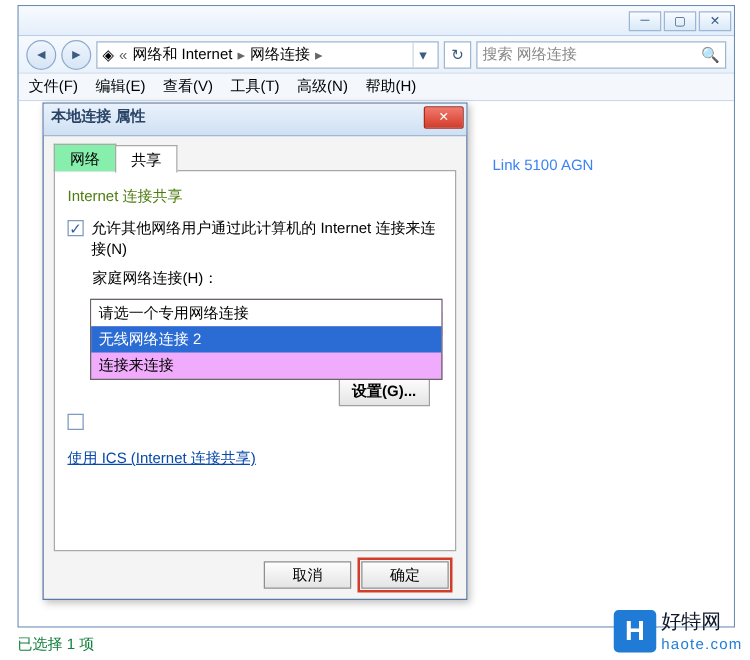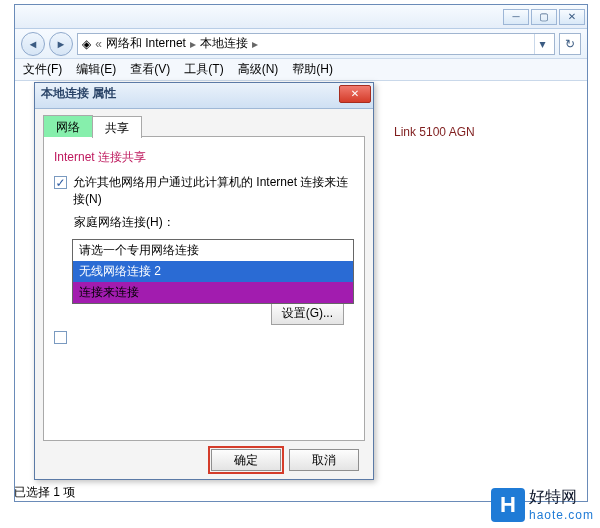--- a/index.html
+++ b/index.html
@@ -13,52 +13,52 @@
 .backbtn { width: 24px; height: 24px; border: 1px solid #8fa9cc; border-radius: 12px; background: linear-gradient(#eef5fd,#d6e5f5); display: flex; align-items: center; justify-content: center; color: #3b5b82; font-size: 11px; cursor: pointer; }
 .address { flex: 1; height: 22px; border: 1px solid #a0b5d0; background: #fff; display: flex; align-items: center; padding: 0 4px; gap: 4px; }
 .address .sep { color: #666; }
 .addr-drop { width: 16px; height: 20px; border-left: 1px solid #c9d8ea; display:flex; align-items:center; justify-content:center; color:#3b5b82; cursor:pointer;}
 .refresh { width: 22px; height: 22px; border: 1px solid #a0b5d0; background: #fff; display:flex;align-items:center;justify-content:center;color:#3b5b82; cursor:pointer;}
 .search { width: 200px; height: 22px; border: 1px solid #a0b5d0; background: #fff; display: flex; align-items: center; padding: 0 4px; gap: 4px; color: #888; }
 .search .icon { color: #6b8bb5; }
 .menubar { height: 22px; display: flex; align-items: center; gap: 14px; padding: 0 8px; background: #f4f8fd; border-bottom: 1px solid #c9d8ea; }
 .menubar span { cursor: pointer; }
 .body-area { position: relative; height: calc(100% - 76px); background: #fff; }
-.right-text { position: absolute; left: 379px; top: 44px; color: #7f1d1d; }
+.right-text { position: absolute; left: 379px; top: 44px; color: #3b82f6; }
 
 
 .dialog { position: absolute; left: 34px; top: 82px; width: 340px; height: 398px; border: 1px solid #5b7aa6; background: #f4f4f4; box-shadow: 2px 2px 6px rgba(0,0,0,0.25);}
 .dlg-title { height: 26px; background: linear-gradient(#eaf2fb,#cfe0f3); display: flex; align-items: center; justify-content: space-between; padding: 0 2px 4px 6px; border-bottom: 1px solid #9fb8d6; }
 .dlg-title .t { color: #2a4468; font-weight: bold; }
 .dlg-close { width: 32px; height: 18px; background: linear-gradient(#f07a6e,#d43c2a); border: 1px solid #a62c1e; border-radius: 2px; color: #fff; display:flex;align-items:center;justify-content:center;font-size:10px; cursor:pointer;}
 .dlg-body { padding: 6px 8px 8px; height: calc(100% - 26px); display:flex; flex-direction:column;}
 .tabs { display: flex; height: 22px; position: relative; z-index: 2; }
 .tab { padding: 3px 12px 0; border: 1px solid #a9a9a9; border-bottom: none; background: #86efac; margin-right: -1px; cursor: pointer; font-size: 12px; }
 .tab.active { background: #fff; position: relative; top: 1px; }
 .tabpanel { flex:1; border: 1px solid #a9a9a9; background: #fff; margin-top: -1px; padding: 12px 10px 8px; position: relative; }
-.group-title { color: #be185d; margin-bottom: 8px; }
+.group-title { color: #4d7c0f; margin-bottom: 8px; }
 .chk-row { display: flex; align-items: flex-start; gap: 6px; margin-bottom: 4px; }
 .chk { width: 13px; height: 13px; border: 1px solid #7a9ac0; background: #fff; display:flex;align-items:center;justify-content:center;color:#2c5aa0;font-size:10px; cursor:pointer; flex-shrink:0; margin-top:2px;}
 .indent { margin-left: 20px; }
 .label-line { margin-bottom: 18px; margin-top: 6px; }
 .combo { position: relative; width: 280px; height: 20px; border: 1px solid #7a9ac0; background: linear-gradient(#f3f8fe,#dfeaf8); display:flex; align-items:center; padding: 0 18px 0 6px; cursor:pointer;}
 .combo .arrow { position:absolute; right:2px; top:2px; width:14px; height:14px; display:flex;align-items:center;justify-content:center;color:#3b5b82;}
-.dropdown { position: absolute; left: 28px; top: 102px; width: 282px; border: 1px solid #666; background: #a21caf; z-index:5;}
+.dropdown { position: absolute; left: 28px; top: 102px; width: 282px; border: 1px solid #666; background: #f0abfc; z-index:5;}
 .dropdown .opt { padding: 2px 6px; cursor:pointer; }
 .dropdown .opt.hint { color: #000; background:#fff;}
 .dropdown .opt.sel { background: #2a6bd4; color: #fff; }
 .after-drop { margin-top: 60px; }
 .link { color: #0a4aa8; text-decoration: underline; cursor:pointer; margin-top: 10px; display:inline-block;}
-.settings-btn { position:absolute; right: 20px; top: 165px; padding: 2px 10px; border:1px solid #a0a0a0; background: linear-gradient(#fdfdfd,#e4e4e4); cursor:pointer;}
+.settings-btn { position:absolute; right: 20px; top: 165px; padding: 2px 10px; border:1px solid #a0a0a0; background: linear-gradient(#fdfdfd,#e4e4e4); cursor:pointer;font-weight:bold;}
 .dlg-buttons { display:flex; justify-content:flex-end; gap:8px; padding: 8px 6px 0; }
 .btn { width: 70px; height: 22px; border:1px solid #8f8f8f; background: linear-gradient(#fdfdfd,#e4e4e4); cursor:pointer; display:flex;align-items:center;justify-content:center;}
 .btn.highlight { outline: 2px solid #d43c2a; outline-offset: 1px; }
 
 
-.status { position: absolute; left: 14px; bottom: 27px; font-size: 12px; color: #000000; margin-top: 20px; }
+.status { position: absolute; left: 14px; bottom: 4px; font-size: 12px; color: #15803d; margin-top: 20px; }
 
 
 .logo { position: absolute; right: 6px; bottom: 6px; display:flex; align-items:center; gap:4px; }
 .logo .sq { width: 34px; height: 34px; background:#1f7bd6; color:#fff; font-weight:bold; font-size:22px; display:flex;align-items:center;justify-content:center; border-radius:4px;}
 .logo .txt1 { font-size: 16px; font-weight:normal; color:#0f172a;}
 .logo .txt2 { font-size: 12px; color:#1f7bd6; letter-spacing:1px;}
 </style>
 </head>
 <body>
 
@@ -69,26 +69,31 @@
     <div class="winbtn">✕</div>
   </div>
   <div class="navrow">
     <div class="backbtn">◄</div>
     <div class="backbtn">►</div>
     <div class="address">
       <span>◈</span>
       <span class="sep">«</span>
       <span>网络和 Internet</span>
       <span class="sep">▸</span>
-      <span>本地连接</span>
+      <span>网络连接</span>
       <span class="sep">▸</span>
       <span style="flex:1"></span>
       <span class="addr-drop">▾</span>
     </div>
     <div class="refresh">↻</div>
+    <div class="search">
+      <span>搜索 网络连接</span>
+      <span style="flex:1"></span>
+      <span class="icon">🔍</span>
+    </div>
   </div>
   <div class="menubar">
     <span>文件(F)</span>
     <span>编辑(E)</span>
     <span>查看(V)</span>
     <span>工具(T)</span>
     <span>高级(N)</span>
     <span>帮助(H)</span>
   </div>
   <div class="body-area">
@@ -129,25 +134,26 @@
         <div class="opt hint">请选一个专用网络连接</div>
         <div class="opt sel">无线网络连接 2</div>
         <div class="opt">连接来连接</div>
       </div>
 
       <div class="after-drop chk-row">
         <div class="chk unchecked"></div>
         <span style="visibility:hidden">-</span>
       </div>
 
+      <a class="link">使用 ICS (Internet 连接共享)</a>
       <div class="settings-btn">设置(G)...</div>
     </div>
     <div class="dlg-buttons">
+      <div class="btn">取消</div>
       <div class="btn highlight">确定</div>
-      <div class="btn">取消</div>
     </div>
   </div>
 </div>
 
 <div class="status">已选择 1 项</div>
 
 <div class="logo">
   <div class="sq">H</div>
   <div>
     <div class="txt1">好特网</div>

